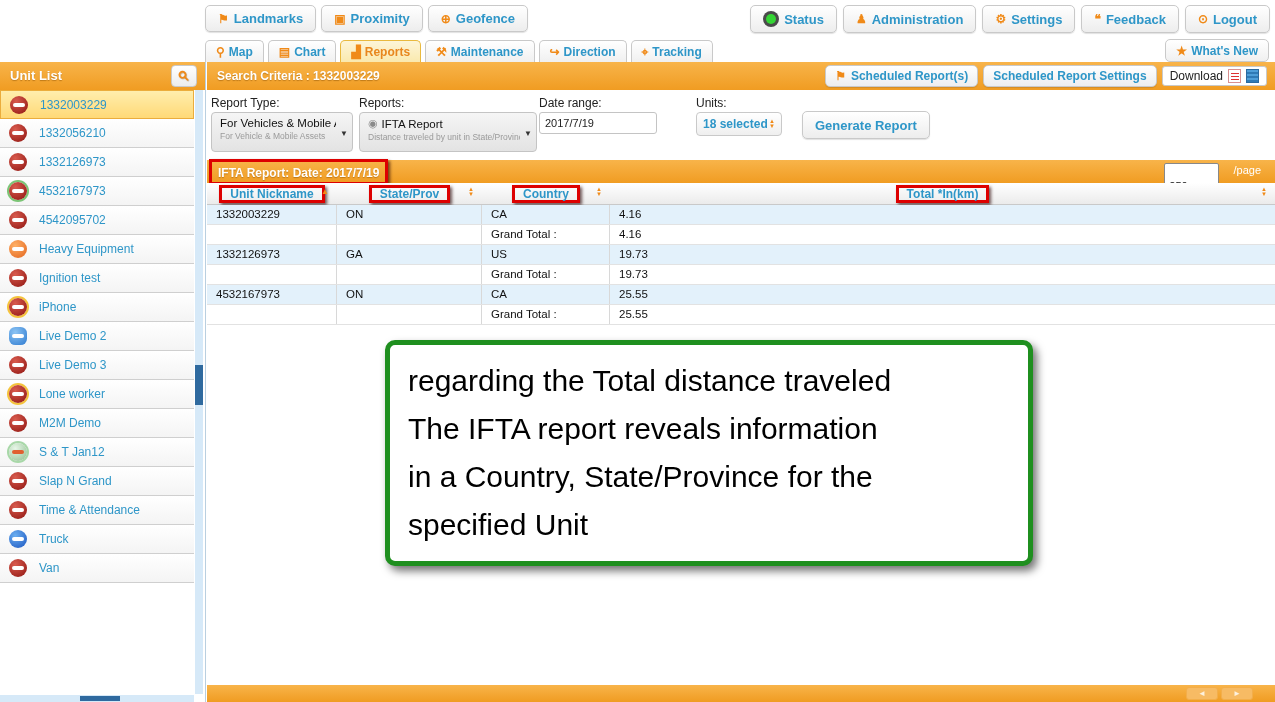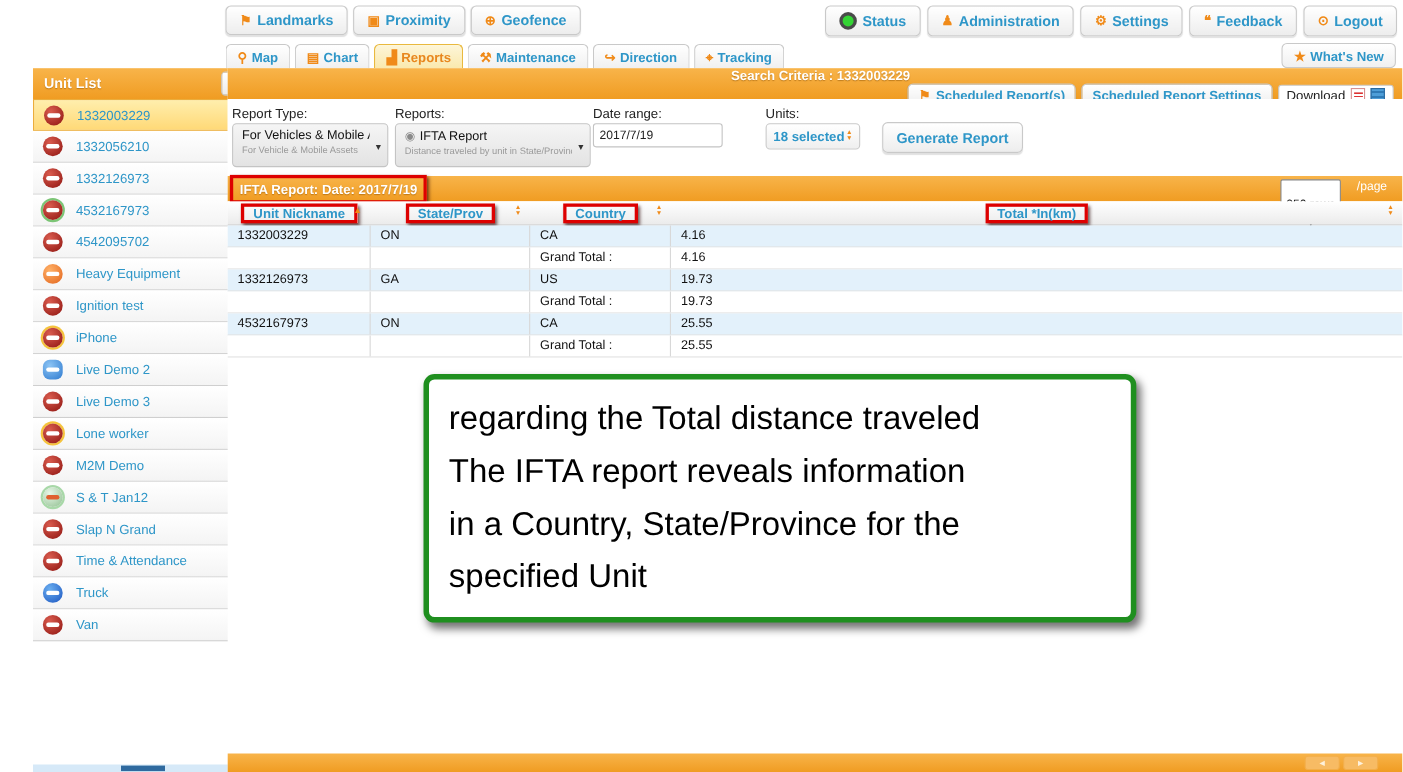--- a/index.html
+++ b/index.html
@@ -21,21 +21,21 @@
   .status-dot { width:16px; height:16px; border-radius:50%; background:#4a4a4a; position:relative; }
   .status-dot::after { content:""; position:absolute; left:3px; top:3px; width:10px; height:10px; border-radius:50%; background:#35d435; }
   .tabrow { position:absolute; left:205px; top:40px; right:6px; height:22px; display:flex; gap:4px; align-items:flex-end; }
   .tab { display:inline-flex; align-items:center; gap:4px; background:linear-gradient(#ffffff,#f0f0f0);
          border:1px solid #c9c9c9; border-bottom:none; border-radius:5px 5px 0 0; padding:4px 10px 3px;
          color:#2e96c8; font-weight:bold; font-size:12px; cursor:pointer; }
   .tab.active { background:linear-gradient(#fdf5d8,#fae9ae); border-color:#e9b93e; color:#e8871e; }
   .whatsnew { margin-left:auto; border-bottom:1px solid #c9c9c9; border-radius:5px; }
 
   
-  #sidebar { position:absolute; left:0; top:62px; width:206px; bottom:0; background:#fff; border-right:1px solid #b9cfe0;margin-left:30px; }
+  #sidebar { position:absolute; left:0; top:62px; width:206px; bottom:0; background:#fff; border-right:1px solid #b9cfe0; }
   .sb-head { position:relative; height:28px; color:#fff; font-weight:bold; font-size:13px; line-height:28px; padding-left:10px; text-shadow:0 1px 1px rgba(140,80,0,.5); }
   .sb-search { position:absolute; right:8px; top:3px; width:26px; height:22px; background:linear-gradient(#fff,#ececec);
                border:1px solid #c9c9c9; border-radius:4px; color:#f08a18; font-size:13px; line-height:20px; text-align:center; cursor:pointer; }
   .sb-search span { display:inline-block; transform:rotate(-45deg); }
   .ulist { position:absolute; left:0; top:28px; width:194px; }
   .uitem { height:29px; border-bottom:1px solid #cfcfcf; background:linear-gradient(#ffffff,#f4f4f4);
            display:flex; align-items:center; gap:12px; padding-left:9px; cursor:pointer; }
   .uitem.sel { background:linear-gradient(#ffeead,#ffd977); border:1px solid #ebad3c; }
   .ulabel { color:#2e96c8; font-size:12px; }
   .unit-icon { width:18px; height:18px; border-radius:50%; position:relative; flex:none;
@@ -48,21 +48,21 @@
   .ic-bluecar { background:radial-gradient(circle at 35% 30%, #8cc4f4, #2f7bd0); border-radius:35%; }
   .ic-green { background:radial-gradient(circle at 35% 30%, #e8f6e8, #8fbf8f); box-shadow:0 0 0 2px #a8d8a8; }
   .ic-green::after { background:#e06030; }
   .vtrack { position:absolute; right:2px; top:28px; bottom:8px; width:8px; background:#d6e9f8; }
   .vthumb { position:absolute; right:2px; top:303px; width:8px; height:40px; background:#2f6a9f; cursor:grab; }
   .htrack { position:absolute; left:0; bottom:0; width:194px; height:7px; background:#d6e9f8; }
   .hthumb { position:absolute; left:80px; bottom:1px; width:40px; height:5px; background:#2f6a9f; cursor:grab; }
 
   
   #main { position:absolute; left:207px; top:62px; right:0; bottom:0; background:#fff; }
-  .crit-bar { position:absolute; left:0; top:0; width:100%; height:28px; display:flex; align-items:center;flex-direction:column; }
+  .crit-bar { position:absolute; left:0; top:0; width:100%; height:28px; display:flex; align-items:center; }
   .crit-title { color:#fff; font-weight:bold; font-size:12px; padding-left:10px; text-shadow:0 1px 1px rgba(140,80,0,.5); }
   .crit-right { margin-left:auto; display:flex; gap:5px; align-items:center; padding-right:8px; }
   .crit-right .btn { padding:3px 9px; font-size:12px; }
   .dlbox { display:inline-flex; align-items:center; gap:5px; background:#fff; border:1px solid #c9c9c9; border-radius:3px; padding:2px 7px; font-size:12px; color:#222; }
   .pdf-icon { width:13px; height:14px; background:#fff; border:1px solid #d89090; position:relative; display:inline-block; }
   .pdf-icon::after { content:""; position:absolute; left:2px; top:3px; width:8px; height:8px;
                      background:repeating-linear-gradient(#d33 0 1.5px, #fff 1.5px 3px); }
   .xls-icon { width:13px; height:14px; background:#3f8fd0; border:1px solid #2a6a9f; display:inline-block;
               background-image:repeating-linear-gradient(#4e9ed8 0 2px, #2f7ab5 2px 4px); }
 

